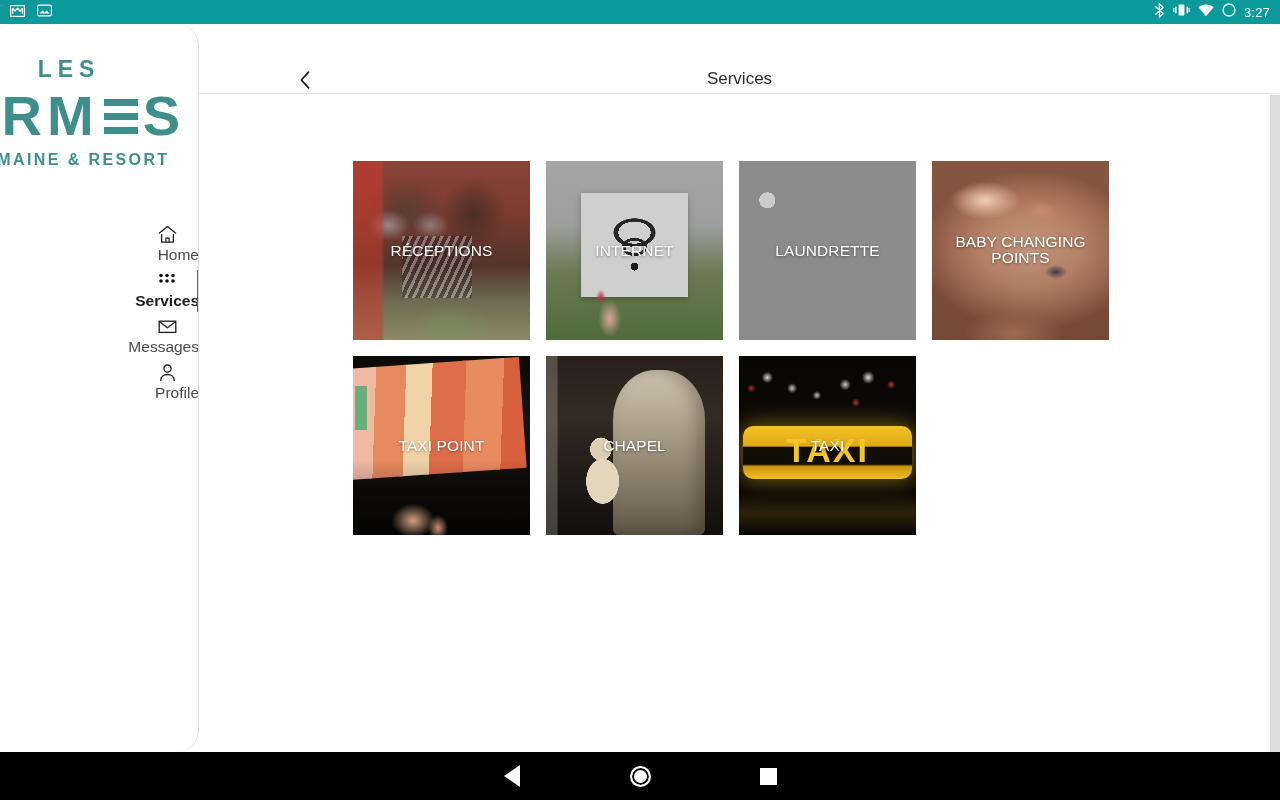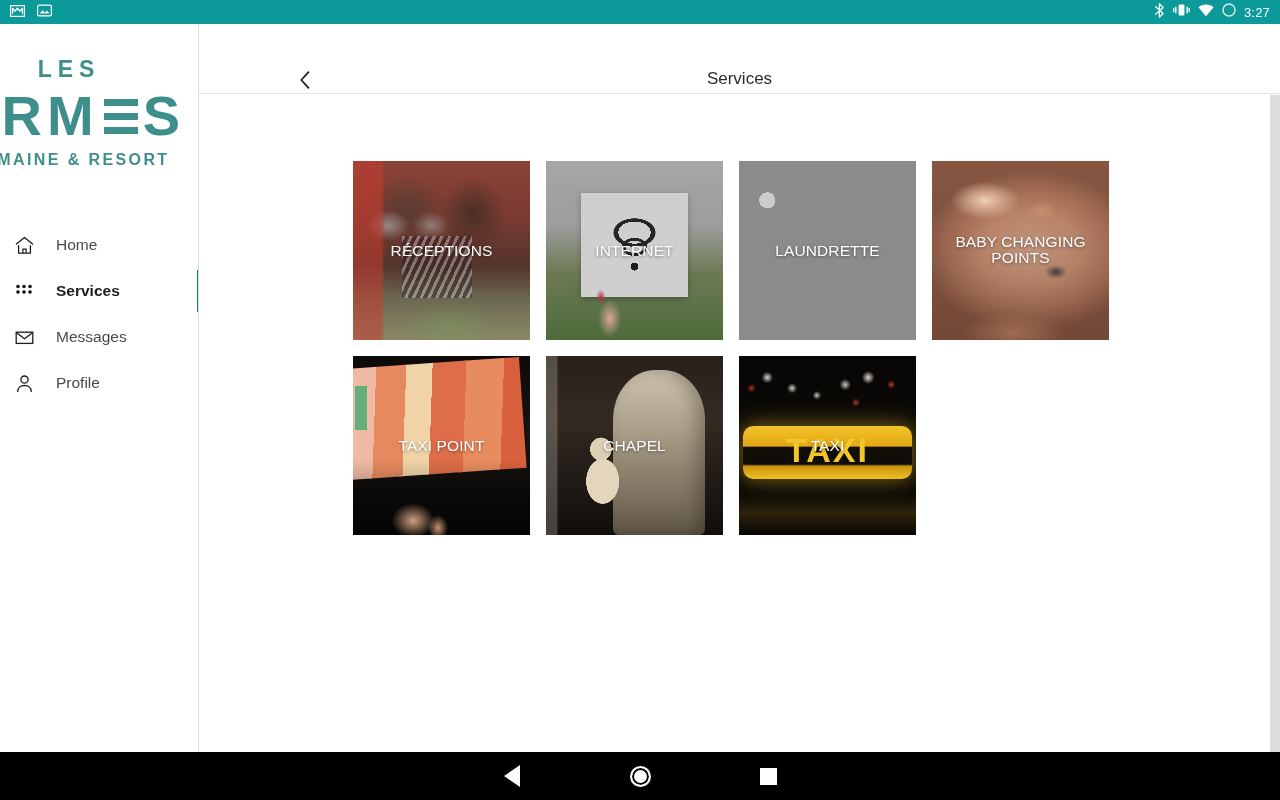--- a/index.html
+++ b/index.html
@@ -25,20 +25,21 @@
   .status-time { font-size: 13px; color: #fff; letter-spacing: .2px; }
   .sb-icon { display: block; }
 
   
   .sidebar {
     position: absolute; top: 24px; left: 0;
     width: 199px; height: 728px;
     background: #ffffff;
     border-right: 1px solid #dcdcdc;
     overflow: hidden;
+    border-radius: 22px;
   }
   .logo-wrap {
     position: absolute; top: 34px; left: -62px;
     width: 262px;
     text-align: center;
     color: #3A8F8C;
     user-select: none;
   }
   .logo-les {
     font-size: 23px; font-weight: bold; letter-spacing: 6px;
@@ -54,24 +55,25 @@
   .logo-e-bars i { display: block; width: 34px; height: 7px; background: #3E8F8C; }
   .logo-sub {
     margin-top: 6px;
     font-size: 16px; font-weight: bold; letter-spacing: 2.4px;
     color: #3E8F8C; line-height: 1;
   }
 
   .nav { position: absolute; top: 198px; left: 0; width: 199px; }
   .nav-item {
     position: relative;
-    display: flex; align-items: center;
+    display: flex; align-items: flex-end;
     height: 46px;
-    padding-left: 12px;
+    padding-left: 24px;
     cursor: pointer;
+    flex-direction: column;
   }
   .nav-icon {
     width: 24px; height: 24px;
     display: flex; align-items: center; justify-content: center;
     margin-right: 20px;
     flex: 0 0 24px;
   }
   .nav-label { font-size: 15.5px; color: #4a4a4a; }
   .nav-item.active .nav-label { color: #1d1d1d; font-weight: bold; }
   .nav-item.active::after {

